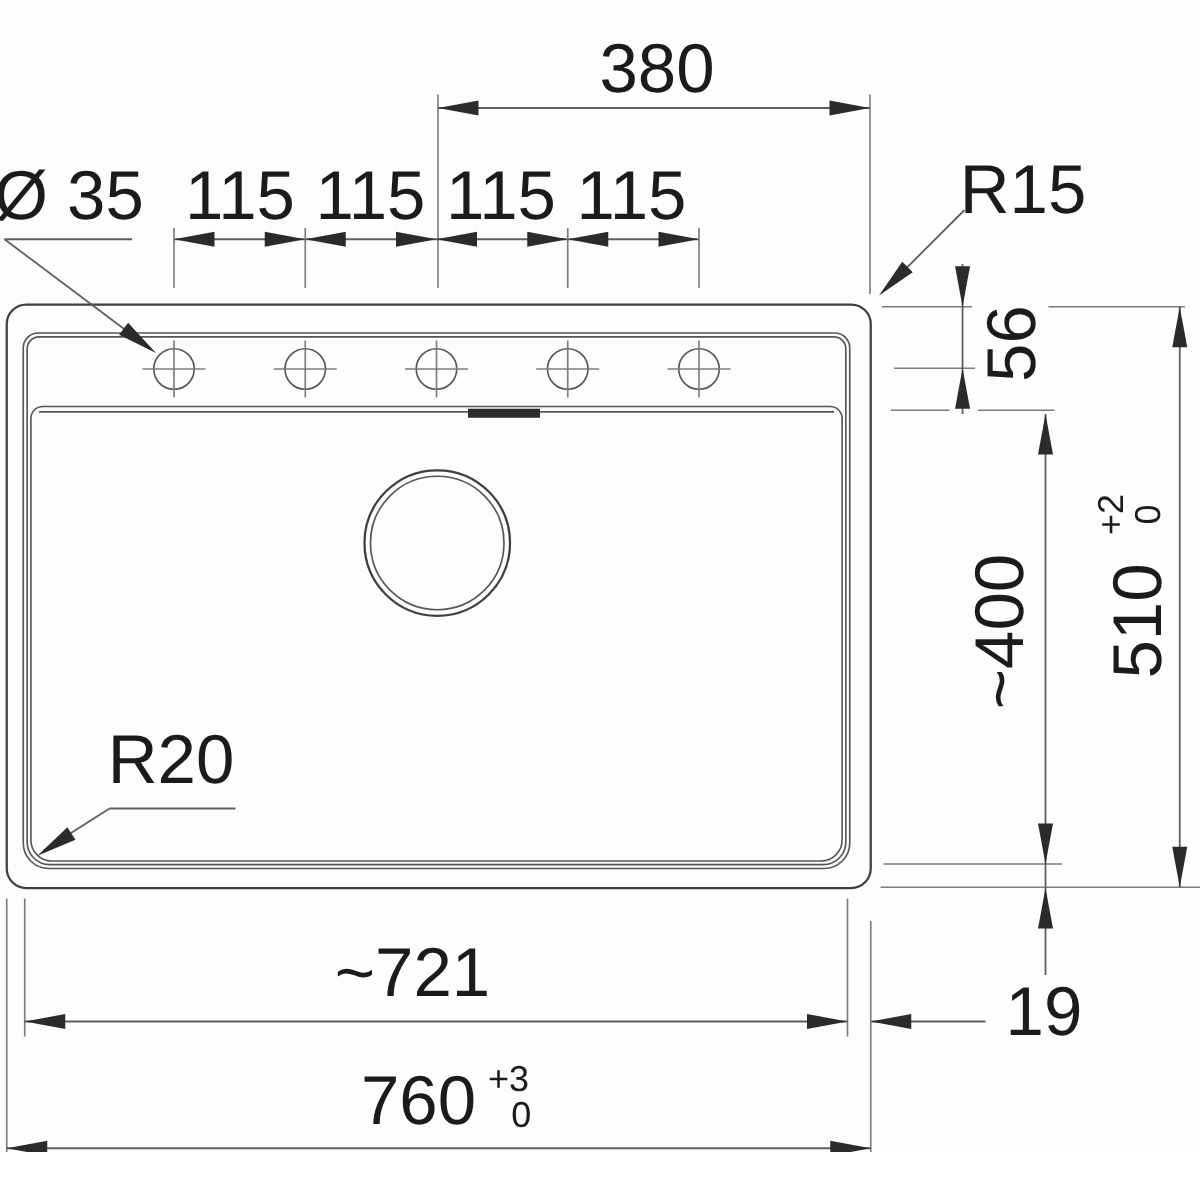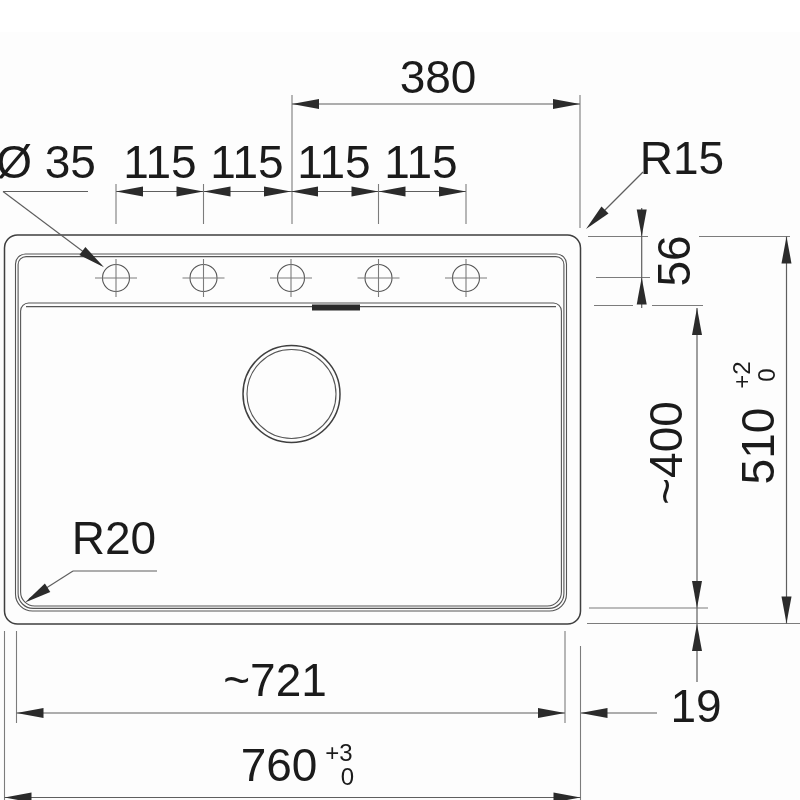--- a/index.html
+++ b/index.html
@@ -1,16 +1,16 @@
 <!DOCTYPE html>
 <html><head>
 <meta charset="utf-8">
 <style>
   html,body{margin:0;padding:0;background:#ffffff;}
-  .stage{width:800px;height:768px;position:relative;background:#fdfdfd;margin-top:32px;}
+  .stage{width:800px;height:768px;position:relative;background:#fdfdfd;}
   svg{display:block;}
   .ln{fill:none;stroke:#3f3f3f;stroke-width:1.5;}
   .ln2{fill:none;stroke:#565656;stroke-width:1.1;}
   .dim{fill:none;stroke:#5f5f5f;stroke-width:1.2;}
   .ext{fill:none;stroke:#7c7c7c;stroke-width:1.1;}
   .ar{fill:#2b2b2b;stroke:none;}
   .lbl{font-family:"Liberation Sans","DejaVu Sans",sans-serif;font-size:46px;fill:#1b1b1b;}
   .tol{font-family:"Liberation Sans","DejaVu Sans",sans-serif;font-size:24px;fill:#1b1b1b;}
   text{text-anchor:middle;dominant-baseline:central;}
 </style>

